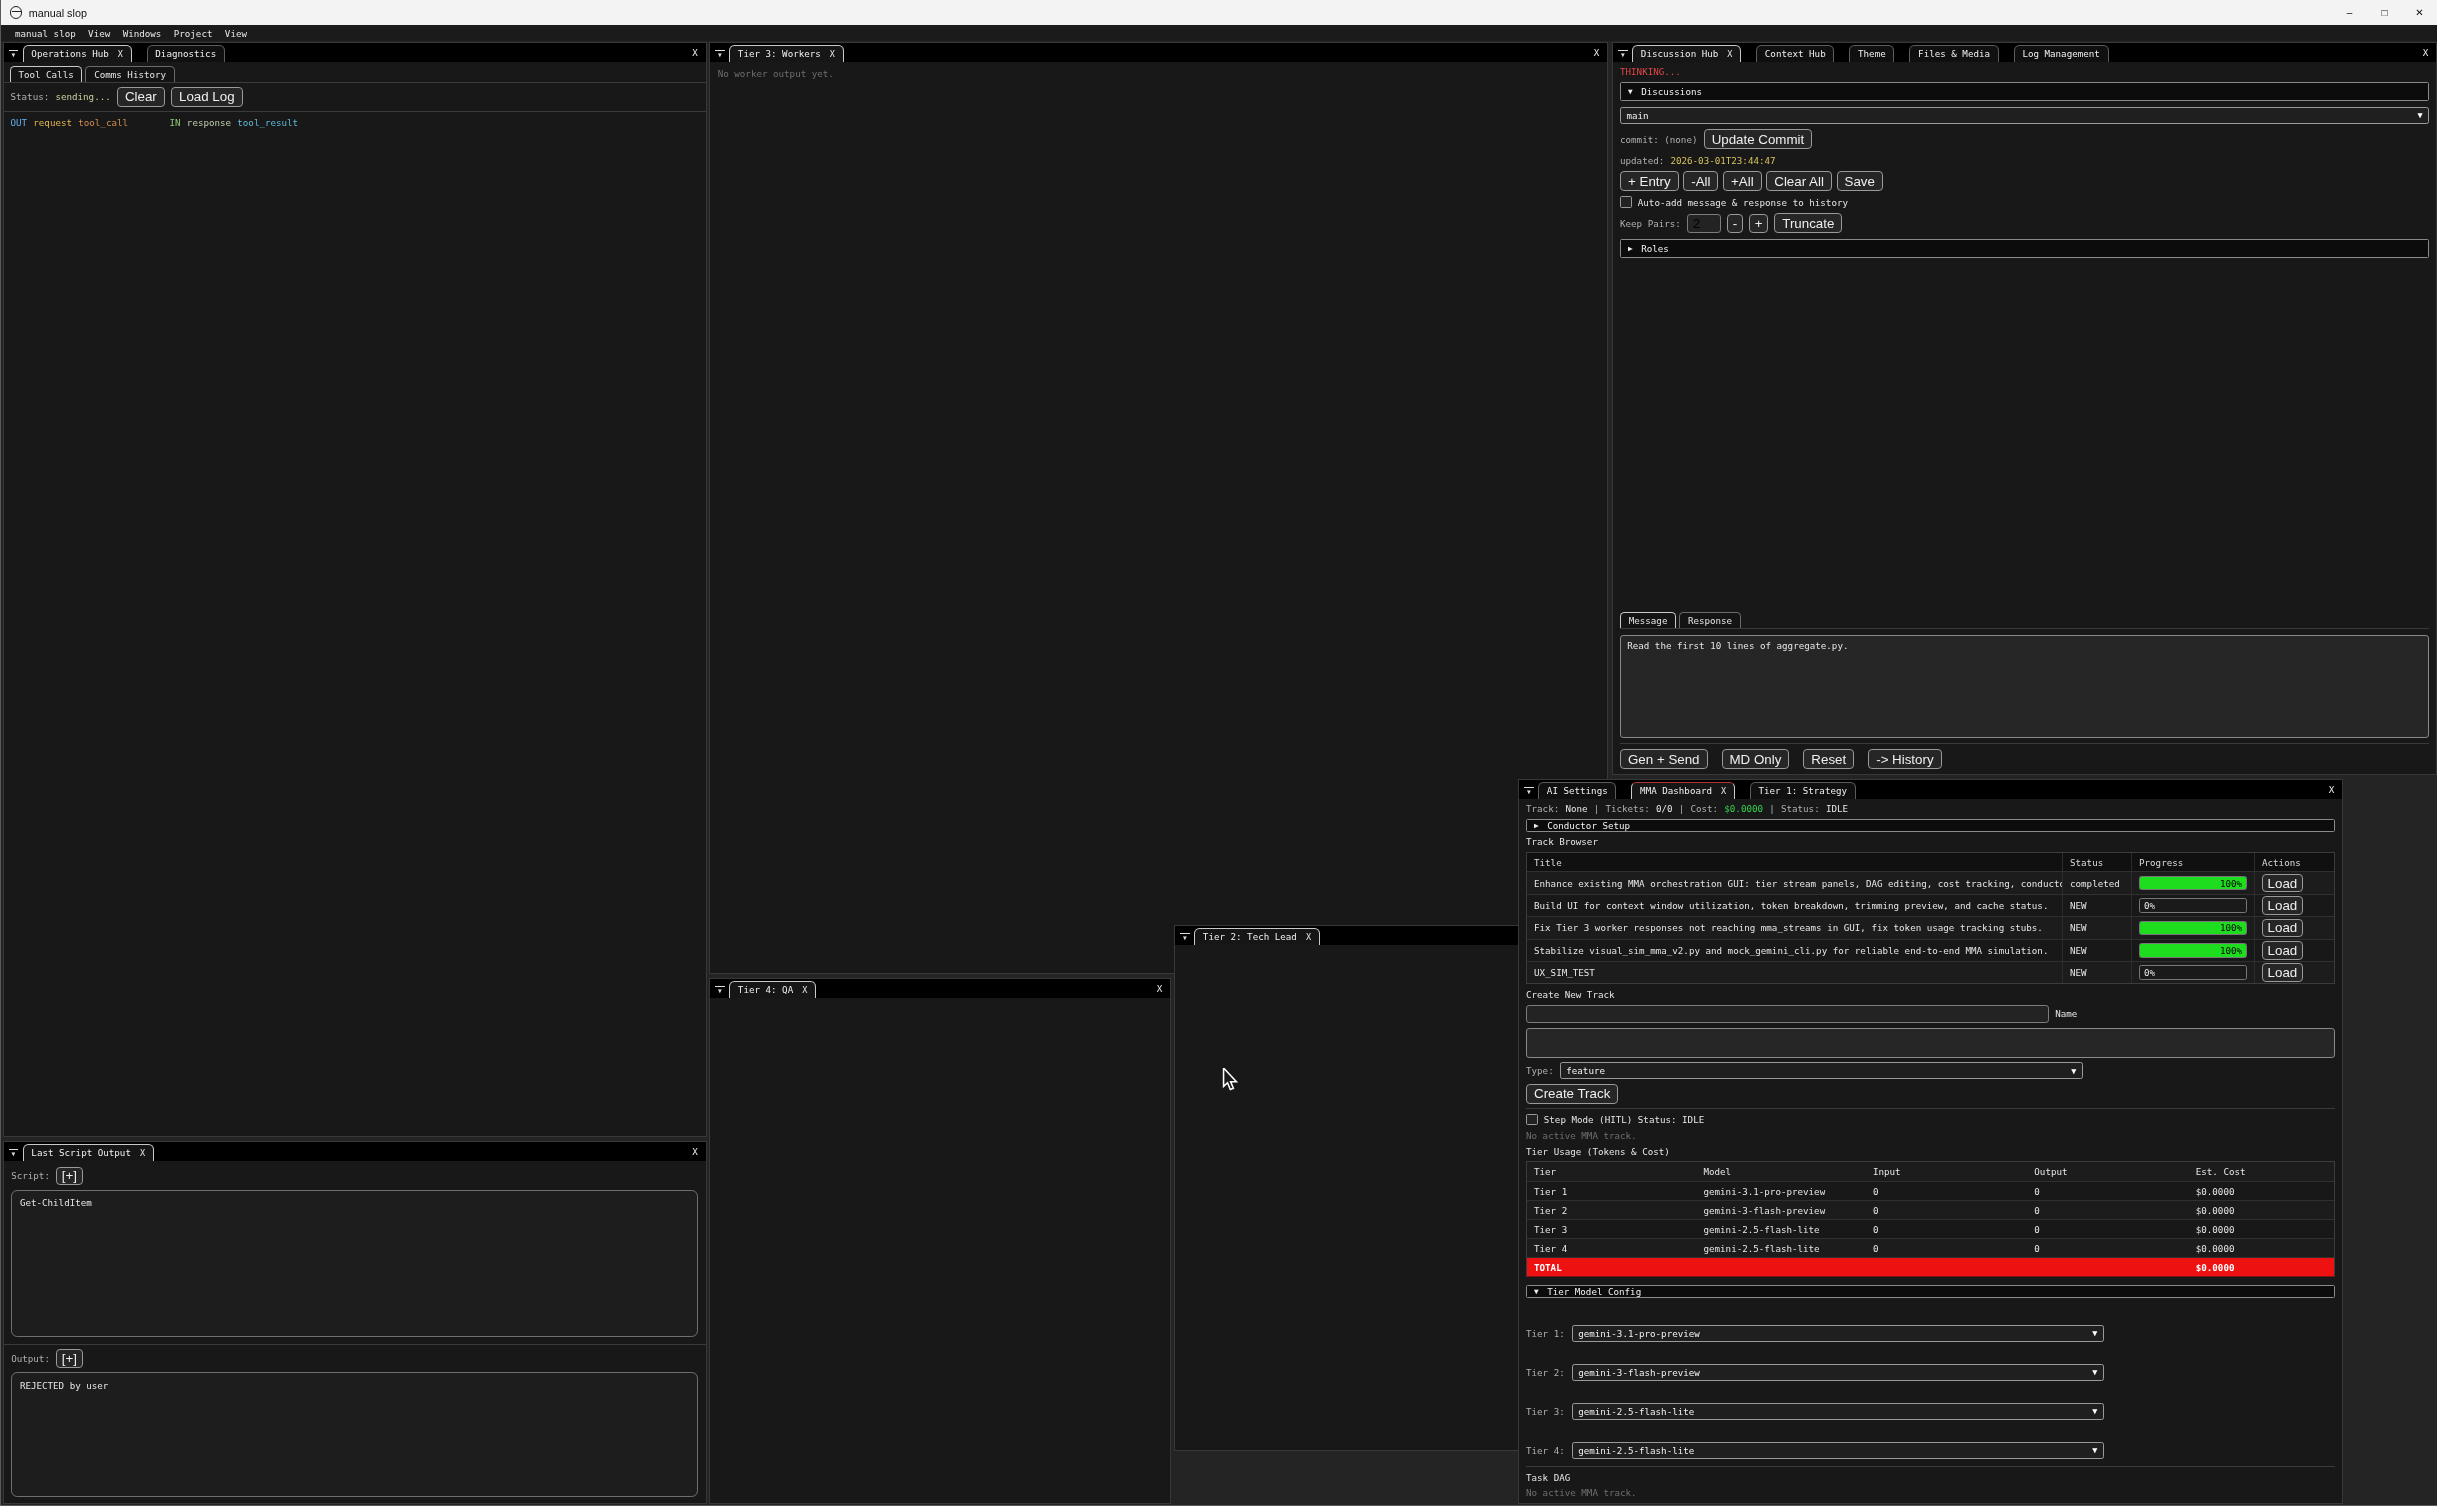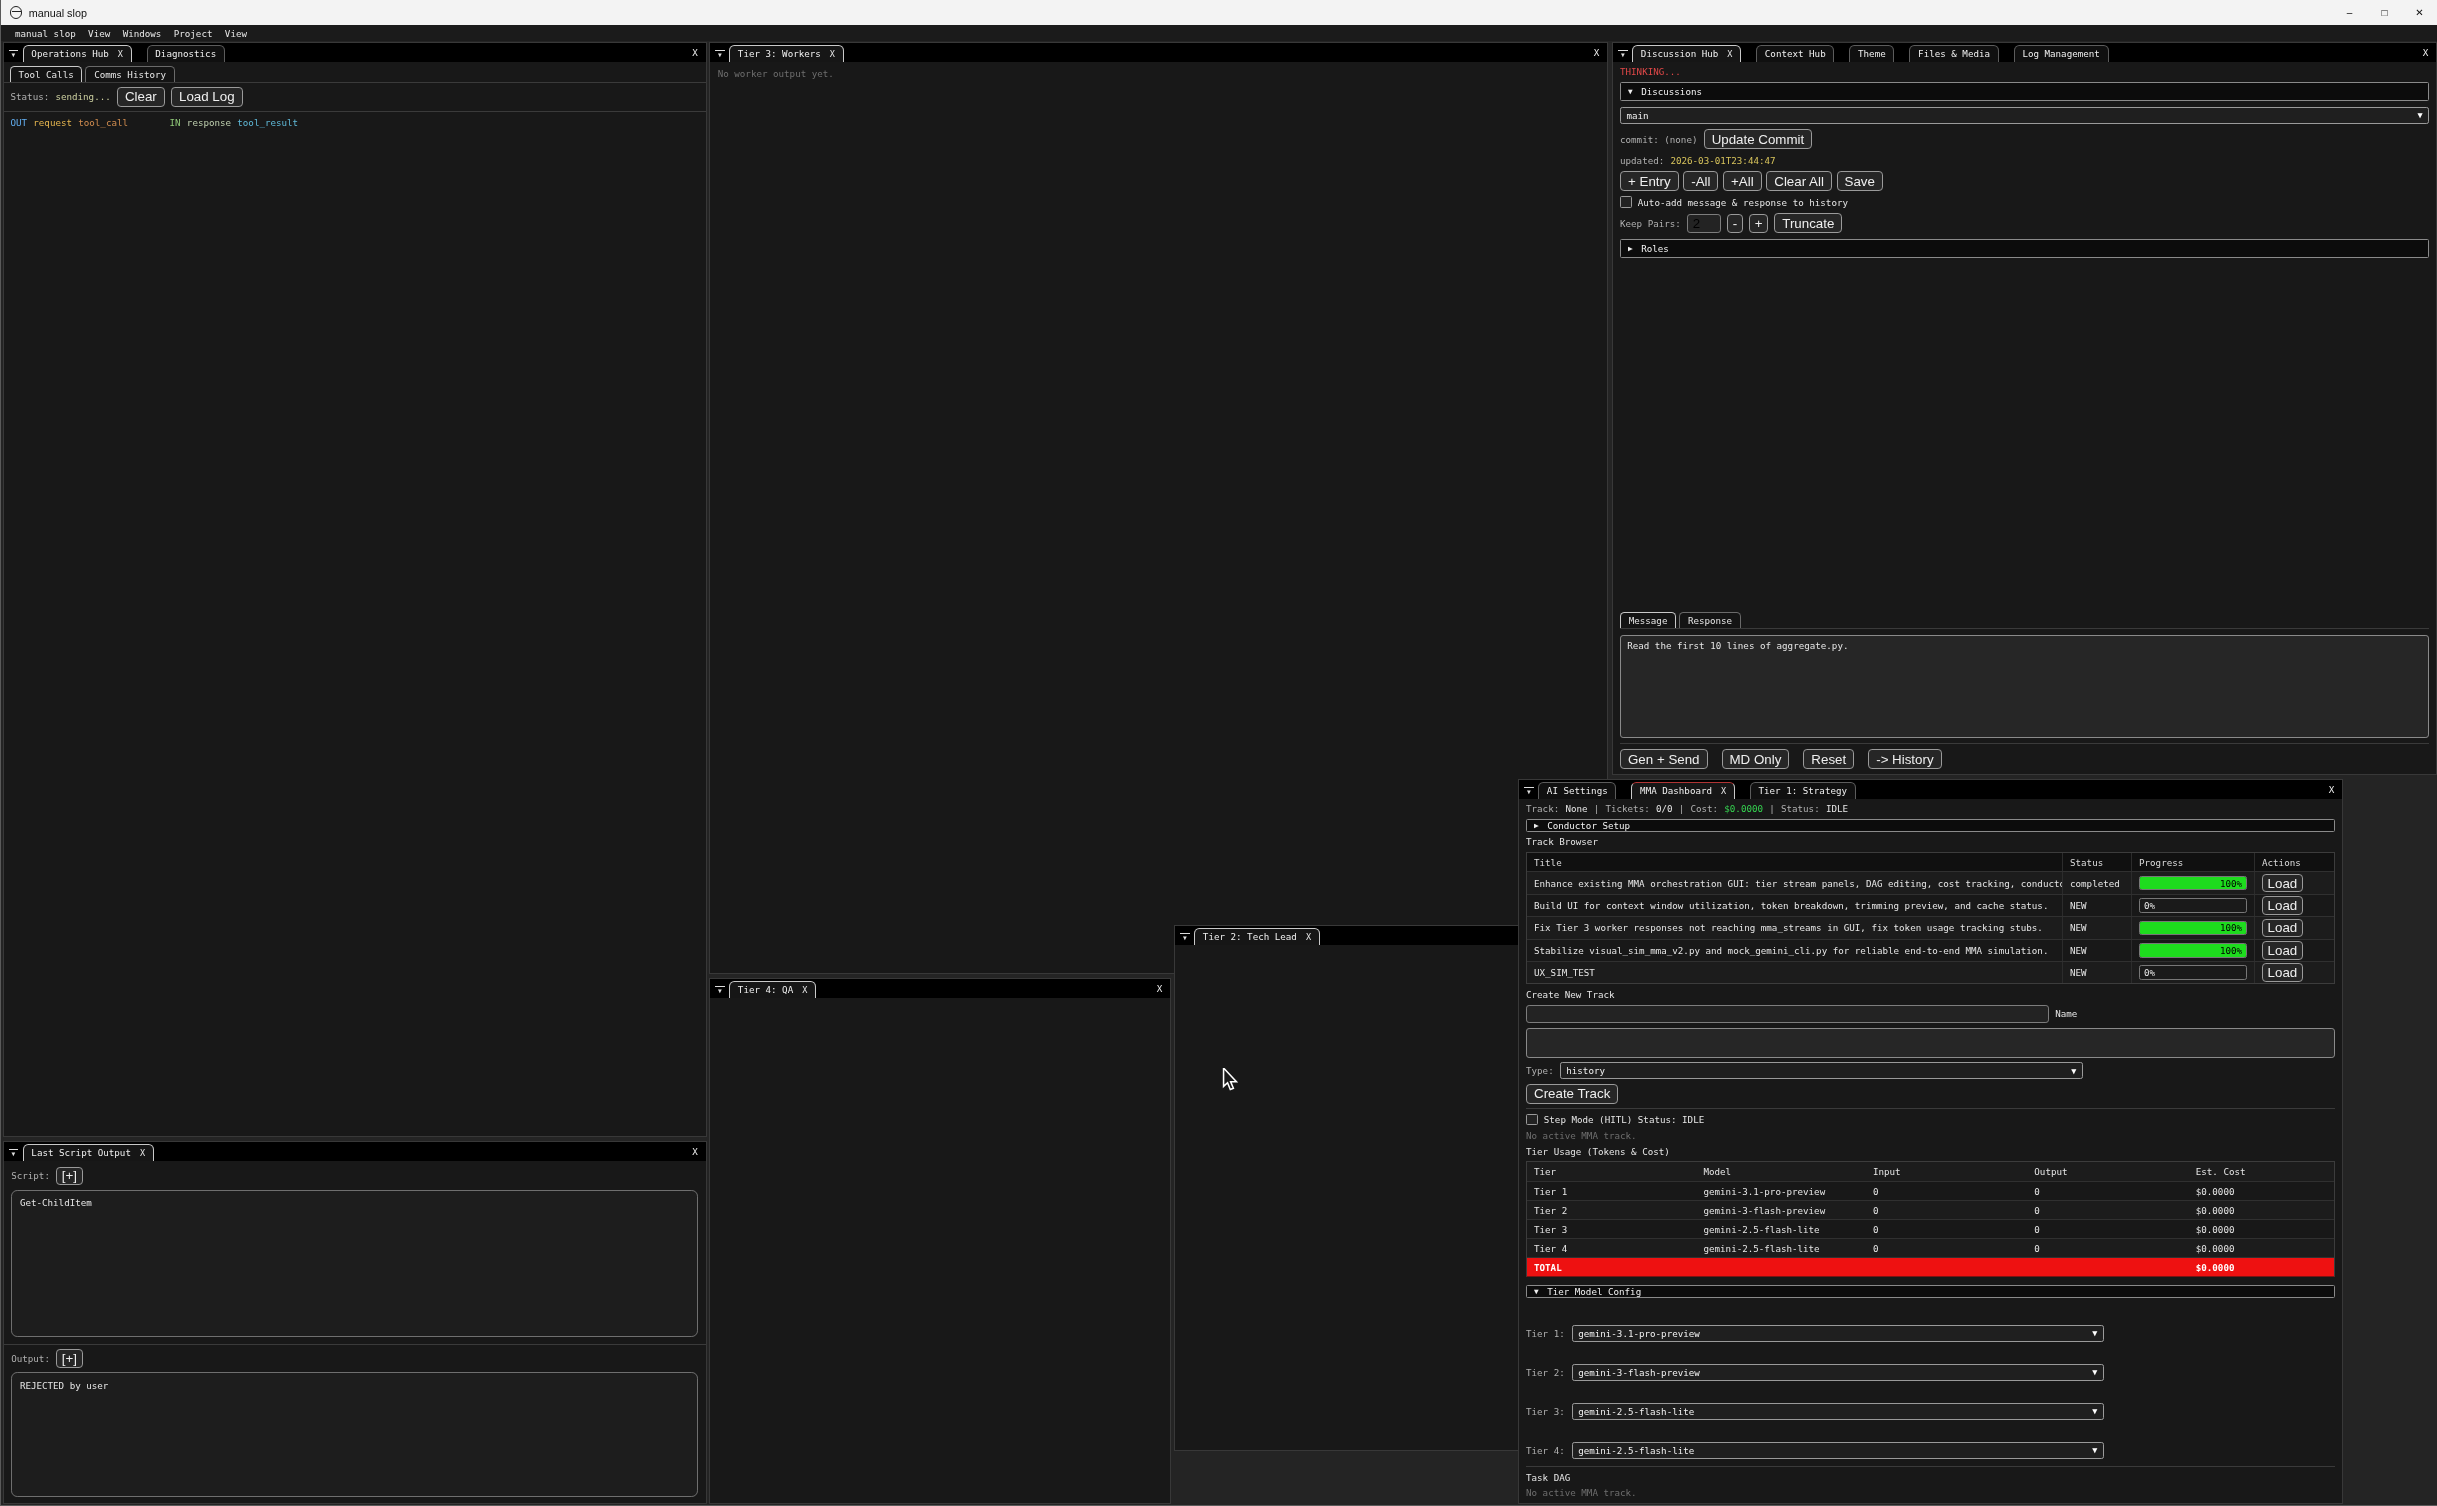--- a/index.html
+++ b/index.html
@@ -427,21 +427,21 @@
         </div>
       <span>Create New Track</span>
       <div class="lbl-row">
         <input class="text-input" style="width: 523px;">
         <span>Name</span>
       </div>
       <div class="textbox" style="height:86px;"></div>
       <div class="lbl-row">
         <span class="gray">Type:</span>
         <div class="selectbox" style="width:523px;">
-          <span>history</span>
+          <span>feature</span>
           <span class="caret">▼</span>
         </div>
       </div>
       <button class="btn" style="align-self:flex-start">Create Track</button>
       <div class="divider"></div>
       <div class="lbl-row">
         <span class="checkbox"></span>
         <span>Step Mode (HITL) Status: IDLE</span>
       </div>
       <span class="dim">No active MMA track.</span>

